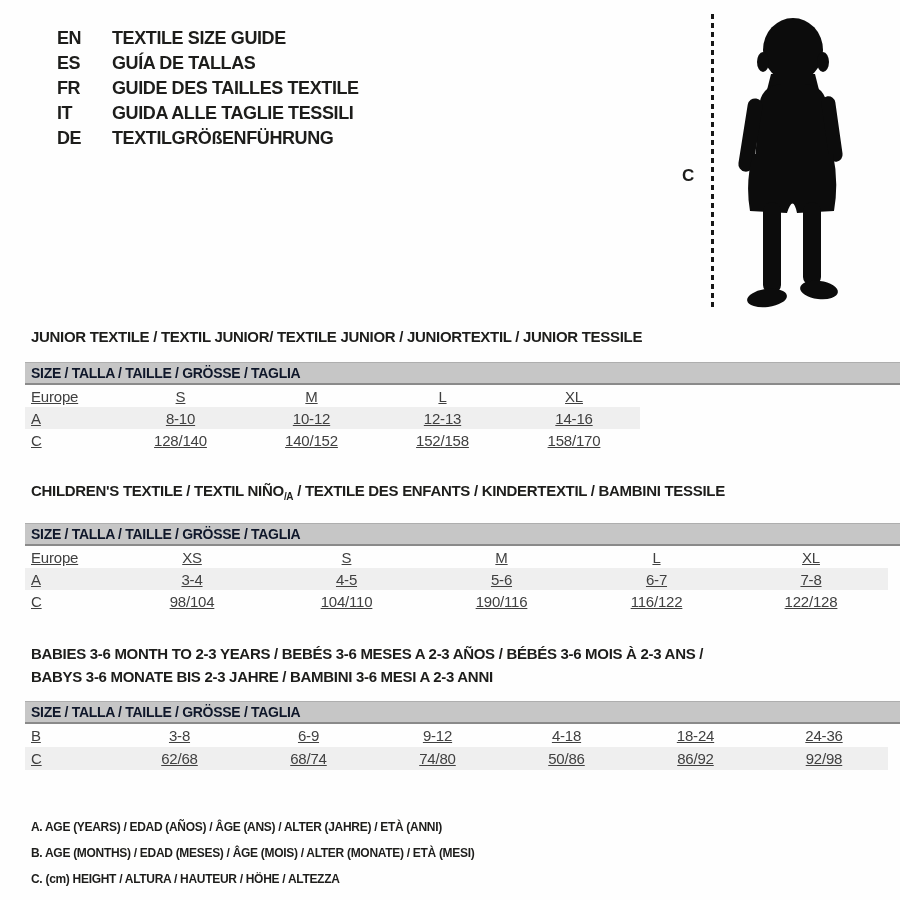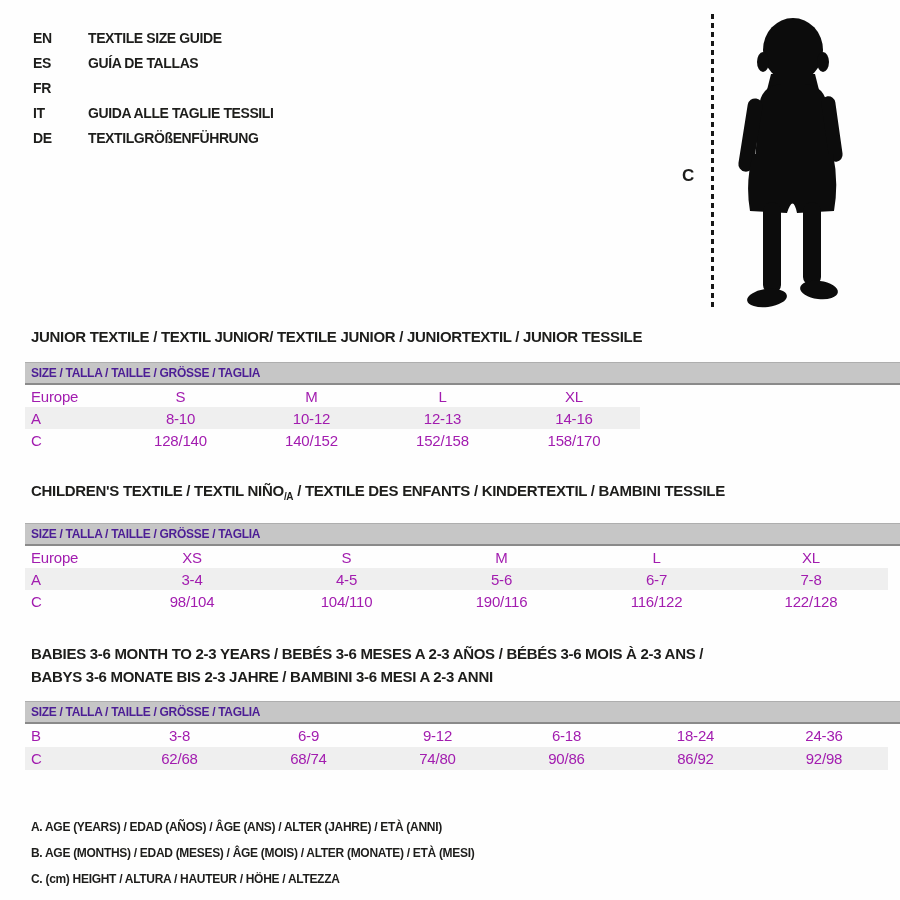--- a/index.html
+++ b/index.html
@@ -7,21 +7,21 @@
   body {
     font-family:"Liberation Sans", sans-serif;
     color:#1d1d1b;
     -webkit-font-smoothing:antialiased;
   }
   .page { position:relative; width:900px; height:900px; }
 
   
   .top { position:relative; height:316px; }
   .lang { position:absolute; left:33px; top:26px; }
-  .lang-row { display:flex; font-weight:bold; font-size:14px; line-height:25px; letter-spacing:-0.4px; }
+  .lang-row { display:flex; font-weight:bold; font-size:18px; line-height:25px; letter-spacing:-0.4px;margin-left:24px; }
   .lang-code { width:55px; flex:0 0 55px; }
   .figure { position:absolute; left:676px; top:8px; width:195px; height:306px; }
   .dotted-line {
     position:absolute; left:35px; top:6px; height:296px; width:3px;
     background:repeating-linear-gradient(to bottom, #161616 0 5px, transparent 5px 9px);
   }
   .c-label { position:absolute; left:6px; top:158px; font-weight:bold; font-size:17px; }
   .silhouette { position:absolute; left:50px; top:2px; width:132px; height:302px; }
 
   
@@ -34,33 +34,33 @@
   .title-children { margin-top:32px; }
   .title-babies   { margin-top:30px; line-height:23px; }
 
   
   .size-bar {
     margin-left:25px; margin-top:17px;
     height:23px; line-height:20px;
     background:#c6c6c6;
     border-top:1px solid #aeaeae;
     border-bottom:2px solid #8a8a8a;
-    font-weight:bold; font-size:12px; letter-spacing:-0.3px;
-    color:#4c1d95; padding-left:6px; white-space:nowrap;
+    font-weight:bold; font-size:14px; letter-spacing:-0.3px;
+    color:#0f172a; padding-left:6px; white-space:nowrap;
   }
   .bar-children { margin-top:18px; }
   .bar-babies   { margin-top:13px; }
   table.size-table {
     margin-left:25px; border-collapse:collapse; table-layout:fixed;
   }
   .t-junior { width:615px; }
   .t-children, .t-babies { width:863px; }
   .size-table td {
-    height:22px; font-size:15px; letter-spacing:-0.2px; color:#a21caf;
-    text-align:center; vertical-align:middle; white-space:nowrap;
+    height:22px; font-size:15px; letter-spacing:-0.2px; color:#404040;
+    text-align:center; vertical-align:middle; white-space:nowrap;text-decoration:underline;
   }
   .size-table td.rowlabel { text-align:left; padding-left:6px; }
   .size-table tr.striped td { background:#efefef; }
   .t-babies td { height:23px; }
 
   
   .legend { margin:44px 0 0 31px; }
   .legend-line {
     font-weight:bold; font-size:12px; line-height:26px;
     letter-spacing:-0.3px; white-space:nowrap;
@@ -76,20 +76,21 @@
       <div class="lang-row">
         <span class="lang-code">EN</span>
         <span class="lang-label">TEXTILE SIZE GUIDE</span>
       </div>
       <div class="lang-row">
         <span class="lang-code">ES</span>
         <span class="lang-label">GUÍA DE TALLAS</span>
       </div>
       <div class="lang-row">
         <span class="lang-code">FR</span>
+        <span class="lang-label">GUIDE DES TAILLES TEXTILE</span>
       </div>
       <div class="lang-row">
         <span class="lang-code">IT</span>
         <span class="lang-label">GUIDA ALLE TAGLIE TESSILI</span>
       </div>
       <div class="lang-row">
         <span class="lang-code">DE</span>
         <span class="lang-label">TEXTILGRÖßENFÜHRUNG</span>
       </div>
     </div>
@@ -210,30 +211,30 @@
         <col style="width:129px">
         <col style="width:129px">
         <col style="width:128px">
     </colgroup>
     <tbody>
       <tr>
         <td class="rowlabel">B</td>
         <td>3-8</td>
         <td>6-9</td>
         <td>9-12</td>
-        <td>6-18</td>
+        <td>4-18</td>
         <td>18-24</td>
         <td>24-36</td>
       </tr>
       <tr class="striped">
         <td class="rowlabel">C</td>
         <td>62/68</td>
         <td>68/74</td>
         <td>74/80</td>
-        <td>90/86</td>
+        <td>50/86</td>
         <td>86/92</td>
         <td>92/98</td>
       </tr>
     </tbody>
   </table>
 
   <div class="legend">
     <div class="legend-line">A. AGE (YEARS) / EDAD (AÑOS) / ÂGE (ANS) / ALTER (JAHRE) / ETÀ (ANNI)</div>
     <div class="legend-line">B. AGE (MONTHS) / EDAD (MESES) / ÂGE (MOIS) / ALTER (MONATE) / ETÀ (MESI)</div>
     <div class="legend-line">C. (cm) HEIGHT / ALTURA / HAUTEUR / HÖHE / ALTEZZA</div>

